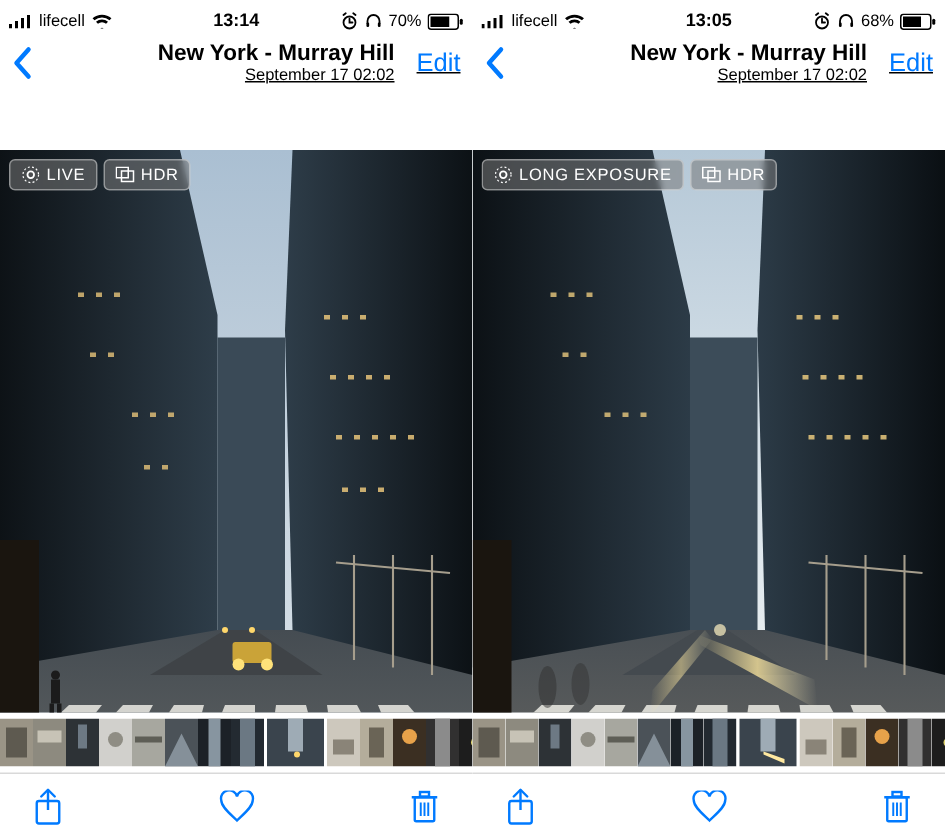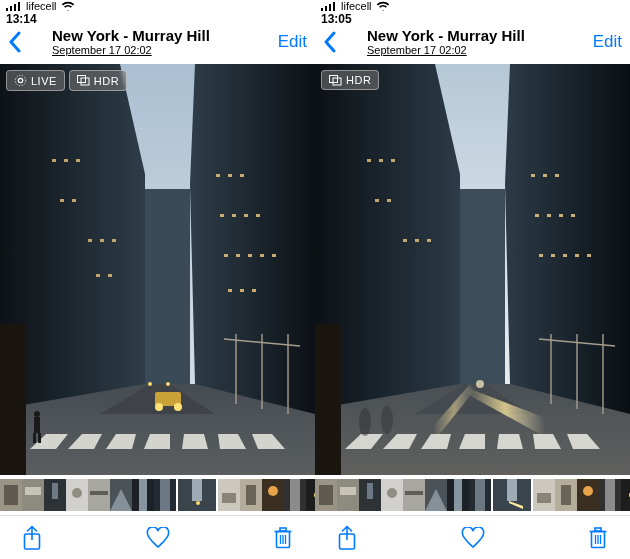--- a/index.html
+++ b/index.html
@@ -21,65 +21,65 @@
     height: 559px;
     display: flex;
     flex-direction: column;
     background: #fff;
     position: relative;
   }
   
   .status-bar {
     height: 20px;
     display: flex;
-    align-items: flex-start;
+    align-items: flex-end;
     font-size: 11px;
     font-weight: 500;
     padding: 0 6px;
     color: #000;
-    flex-direction: column;
   }
   .status-left, .status-right {
     display: flex;
     align-items: center;
     gap: 4px;
   }
   .status-left { flex: 1; }
   .status-center { flex: 0 0 auto; font-size: 12px; font-weight: 600; }
   .status-right { flex: 1; justify-content: flex-end; }
   .signal, .wifi, .alarm, .headphones, .battery { display: inline-flex; align-items: center; }
   .signal svg, .wifi svg, .alarm svg, .headphones svg, .battery svg { display: block; }
   
   .nav-bar {
     height: 44px;
     display: flex;
     align-items: center;
     padding: 0 8px;
     border-bottom: 0;
     box-sizing: border-box;
   }
-  .nav-left, .nav-right { flex: 0 0 44px; display: flex; align-items: center; }
+  .nav-left, .nav-right { flex: 0 0 44px; display: flex; align-items: center; text-decoration: underline; }
   .nav-right { justify-content: flex-end; flex: 0 0 44px; }
   .nav-title {
     flex: 1;
     display: flex;
     flex-direction: column;
-    align-items: flex-start;
+    align-items: flex-end;
     line-height: 1.15;
   }
   .nav-title .t1 { font-size: 15px; font-weight: 600; color: #000; }
   .nav-title .t2 { font-size: 11px; color: #000; text-decoration: underline; }
   .ios-blue { color: #007aff; }
   .edit-btn { font-size: 17px; }
   .back-btn svg { display: block; }
   
   .photo-viewport {
     flex: 1;
     position: relative;
     overflow: hidden;
+    margin-top: 36px;
   }
   .photo-viewport svg.photo { position: absolute; top: 0; left: 0; }
   .badges {
     position: absolute;
     top: 6px;
     left: 6px;
     display: flex;
     gap: 4px;
   }
   .badge {
@@ -141,20 +141,44 @@
             </svg>
         </span>
         <span>lifecell</span>
         <span class="wifi">
           <svg width="14" height="10" viewBox="0 0 14 10">
               <path d="M7 9.5 a1 1 0 1 0 0.001 0 Z M3 5.5 a6 6 0 0 1 8 0 l-1.3 1.3 a4 4 0 0 0 -5.4 0 Z M0.7 3.2 a9.5 9.5 0 0 1 12.6 0 l-1.3 1.3 a7.5 7.5 0 0 0 -10 0 Z" fill="#000"></path>
             </svg>
         </span>
       </div>
       <div class="status-center">13:14</div>
+      <div class="status-right">
+        <span class="alarm">
+          <svg width="12" height="12" viewBox="0 0 12 12">
+              <circle cx="6" cy="7" r="4" stroke="#000" fill="none" stroke-width="1.2"></circle>
+              <path d="M6 4.5 V7 H8" stroke="#000" fill="none" stroke-width="1.2" stroke-linecap="round"></path>
+              <path d="M2 2 L3.5 0.8 M10 2 L8.5 0.8" stroke="#000" stroke-width="1.2" stroke-linecap="round"></path>
+            </svg>
+        </span>
+        <span class="headphones">
+          <svg width="12" height="12" viewBox="0 0 12 12">
+              <path d="M2 8 V6 a4 4 0 0 1 8 0 V8" stroke="#000" fill="none" stroke-width="1.2"></path>
+              <rect x="1.3" y="7" width="1.8" height="3" rx="0.8" fill="#000"></rect>
+              <rect x="8.9" y="7" width="1.8" height="3" rx="0.8" fill="#000"></rect>
+            </svg>
+        </span>
+        <span>70%</span>
+        <span class="battery">
+          <svg width="24" height="11" viewBox="0 0 24 11">
+              <rect x="0.5" y="0.5" width="20" height="10" rx="2" stroke="#000" fill="none"></rect>
+              <rect x="2" y="2" width="12.5" height="7" fill="#000"></rect>
+              <rect x="21.5" y="3.5" width="2" height="4" rx="1" fill="#000"></rect>
+            </svg>
+        </span>
+      </div>
     </div>
 
     <div class="nav-bar">
       <div class="nav-left">
         <span class="back-btn ios-blue">
           <svg width="14" height="22" viewBox="0 0 14 22">
               <polyline points="11,2 3,11 11,20" fill="none" stroke="#007aff" stroke-width="3" stroke-linecap="round" stroke-linejoin="round"></polyline>
             </svg>
         </span>
       </div>
@@ -412,20 +436,44 @@
             </svg>
         </span>
         <span>lifecell</span>
         <span class="wifi">
           <svg width="14" height="10" viewBox="0 0 14 10">
               <path d="M7 9.5 a1 1 0 1 0 0.001 0 Z M3 5.5 a6 6 0 0 1 8 0 l-1.3 1.3 a4 4 0 0 0 -5.4 0 Z M0.7 3.2 a9.5 9.5 0 0 1 12.6 0 l-1.3 1.3 a7.5 7.5 0 0 0 -10 0 Z" fill="#000"></path>
             </svg>
         </span>
       </div>
       <div class="status-center">13:05</div>
+      <div class="status-right">
+        <span class="alarm">
+          <svg width="12" height="12" viewBox="0 0 12 12">
+              <circle cx="6" cy="7" r="4" stroke="#000" fill="none" stroke-width="1.2"></circle>
+              <path d="M6 4.5 V7 H8" stroke="#000" fill="none" stroke-width="1.2" stroke-linecap="round"></path>
+              <path d="M2 2 L3.5 0.8 M10 2 L8.5 0.8" stroke="#000" stroke-width="1.2" stroke-linecap="round"></path>
+            </svg>
+        </span>
+        <span class="headphones">
+          <svg width="12" height="12" viewBox="0 0 12 12">
+              <path d="M2 8 V6 a4 4 0 0 1 8 0 V8" stroke="#000" fill="none" stroke-width="1.2"></path>
+              <rect x="1.3" y="7" width="1.8" height="3" rx="0.8" fill="#000"></rect>
+              <rect x="8.9" y="7" width="1.8" height="3" rx="0.8" fill="#000"></rect>
+            </svg>
+        </span>
+        <span>68%</span>
+        <span class="battery">
+          <svg width="24" height="11" viewBox="0 0 24 11">
+              <rect x="0.5" y="0.5" width="20" height="10" rx="2" stroke="#000" fill="none"></rect>
+              <rect x="2" y="2" width="12" height="7" fill="#000"></rect>
+              <rect x="21.5" y="3.5" width="2" height="4" rx="1" fill="#000"></rect>
+            </svg>
+        </span>
+      </div>
     </div>
 
     <div class="nav-bar">
       <div class="nav-left">
         <span class="back-btn ios-blue">
           <svg width="14" height="22" viewBox="0 0 14 22">
               <polyline points="11,2 3,11 11,20" fill="none" stroke="#007aff" stroke-width="3" stroke-linecap="round" stroke-linejoin="round"></polyline>
             </svg>
         </span>
       </div>
@@ -515,20 +563,29 @@
           <line x1="236" y1="270" x2="236" y2="340"></line>
             <line x1="262" y1="270" x2="262" y2="345"></line>
             <line x1="288" y1="270" x2="288" y2="350"></line>
           <line x1="224" y1="275" x2="300" y2="282"></line>
         </g>
       </svg>
 
       <div class="badges">
         <span class="badge">
           <span>
+            <svg width="13" height="13" viewBox="0 0 13 13">
+                <circle cx="6.5" cy="6.5" r="2.2" fill="none" stroke="#fff" stroke-width="1.2"></circle>
+                <circle cx="6.5" cy="6.5" r="5.2" fill="none" stroke="#fff" stroke-width="0.8" stroke-dasharray="1.3 1.5"></circle>
+              </svg>
+          </span>
+          <span>LONG EXPOSURE</span>
+        </span>
+        <span class="badge">
+          <span>
             <svg width="13" height="11" viewBox="0 0 13 11">
                 <rect x="0.5" y="0.5" width="8" height="7" fill="none" stroke="#fff" stroke-width="1"></rect>
                 <rect x="4" y="3" width="8" height="7" fill="none" stroke="#fff" stroke-width="1"></rect>
               </svg>
           </span>
           <span>HDR</span>
         </span>
       </div>
     </div>
 

